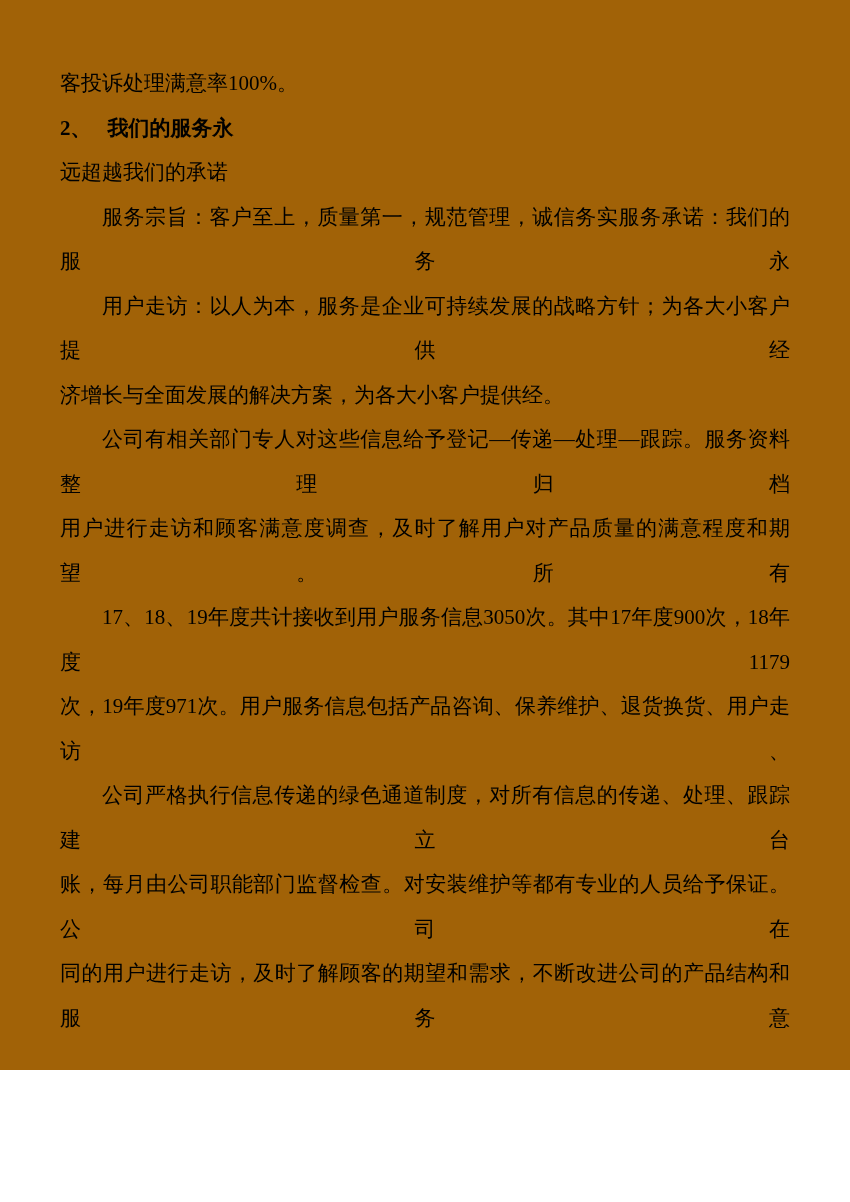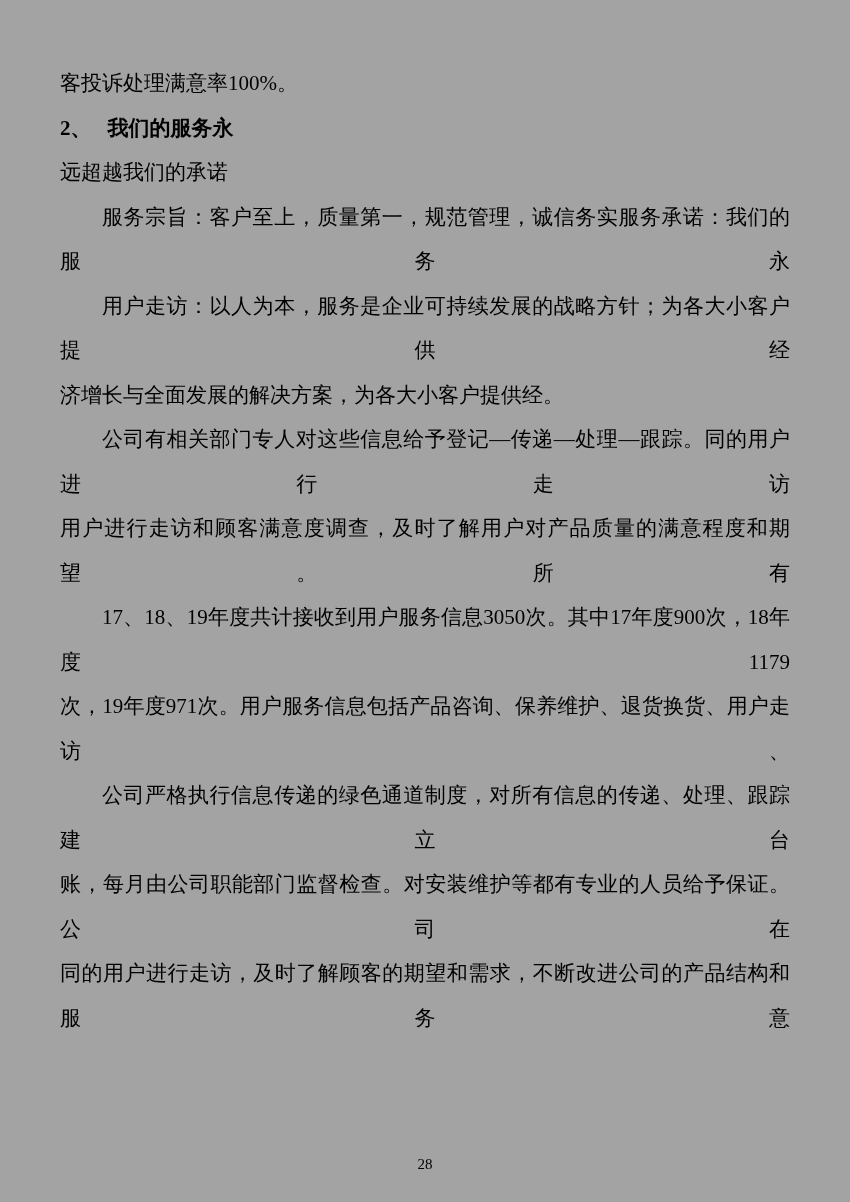--- a/index.html
+++ b/index.html
@@ -3,22 +3,22 @@
 <meta charset="utf-8">
 <style>
   html, body {
     margin: 0;
     padding: 0;
     background: #ffffff;
   }
   .page {
     position: relative;
     width: 850px;
-    height: 1202px;
-    background: #a3a3a3;
+    height: 1070px;
+    background: #a16207;
     color: #000000;
     font-family: "Liberation Serif", "DejaVu Serif", serif;
     overflow: hidden;
   }
   .content {
     position: absolute;
     left: 60px;
     top: 61px;
     width: 730px;
   }
@@ -68,21 +68,21 @@
 
     <div class="heading">
       <span class="num">2、</span><span>我们的服务永</span>
     </div>
 
     <div id="paragraphs">
         <div class="line lastline">远超越我们的承诺</div>
         <div class="line jline indent">服务宗旨：客户至上，质量第一，规范管理，诚信务实服务承诺：我们的服务永</div>
         <div class="line jline indent">用户走访：以人为本，服务是企业可持续发展的战略方针；为各大小客户提供经</div>
         <div class="line lastline">济增长与全面发展的解决方案，为各大小客户提供经。</div>
-        <div class="line jline indent">公司有相关部门专人对这些信息给予登记—传递—处理—跟踪。同的用户进行走访</div>
+        <div class="line jline indent">公司有相关部门专人对这些信息给予登记—传递—处理—跟踪。服务资料整理归档</div>
         <div class="line jline">用户进行走访和顾客满意度调查，及时了解用户对产品质量的满意程度和期望。所有</div>
         <div class="line jline indent">17、18、19年度共计接收到用户服务信息3050次。其中17年度900次，18年度1179</div>
         <div class="line jline">次，19年度971次。用户服务信息包括产品咨询、保养维护、退货换货、用户走访、</div>
         <div class="line jline indent">公司严格执行信息传递的绿色通道制度，对所有信息的传递、处理、跟踪建立台</div>
         <div class="line jline">账，每月由公司职能部门监督检查。对安装维护等都有专业的人员给予保证。公司在</div>
         <div class="line jline">同的用户进行走访，及时了解顾客的期望和需求，不断改进公司的产品结构和服务意</div>
       </div>
 
   </div>
 

